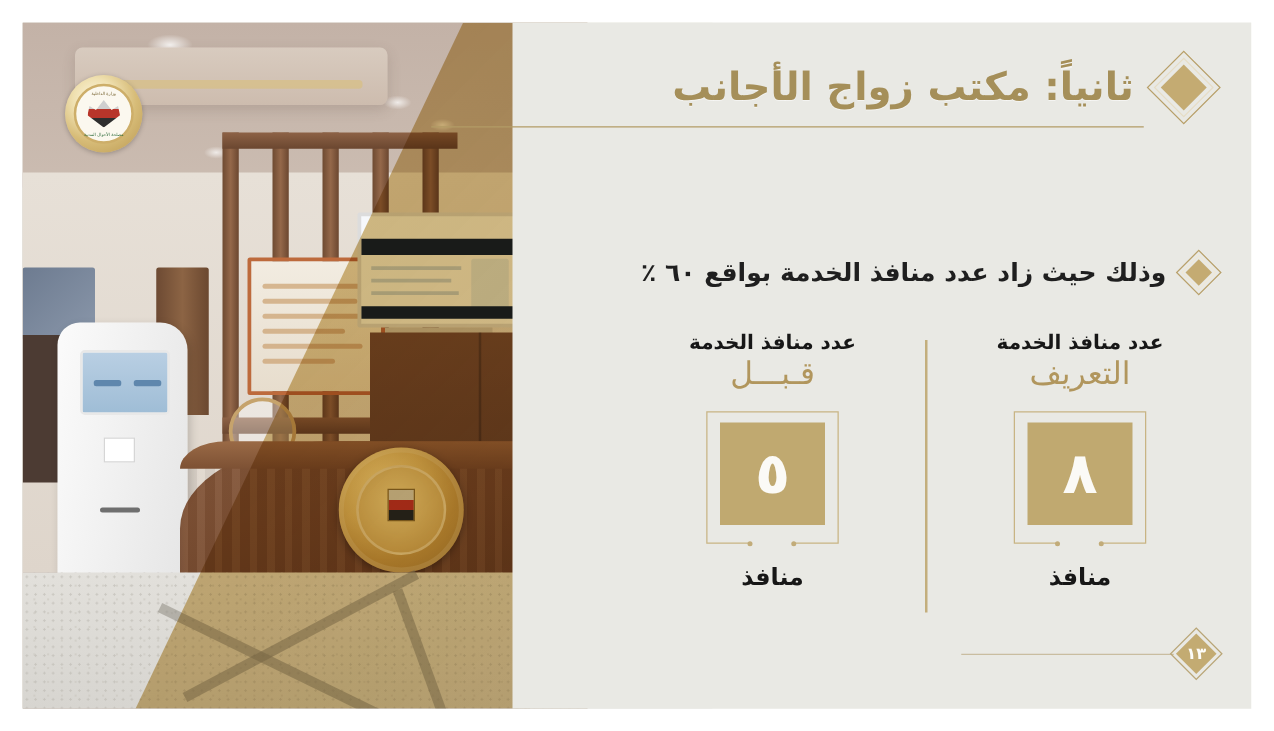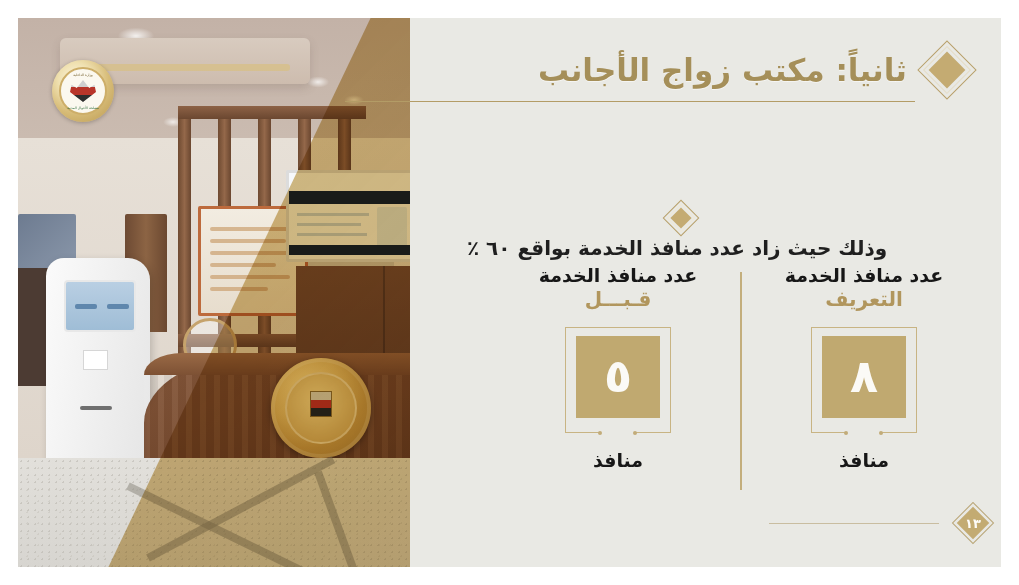--- a/index.html
+++ b/index.html
@@ -276,36 +276,36 @@
     background:#b39c66;
   }
   .subtitle{
     position:absolute; right:96px; top:98px; width:500px;
     text-align:center;
     font-size:24px; font-weight:bold; color:#b09558;
     white-space:nowrap;
   }
   .pct-row{
     position:absolute; right:24px; top:182px; width:600px;
-    display:flex; align-items:center; justify-content:flex-start;flex-direction:column;
+    display:flex; align-items:center; justify-content:flex-start;
   }
   .pct-text{
     font-size:20px; font-weight:bold; color:#1f1f1f; white-space:nowrap;
   }
 
   
   .stats{
     position:absolute; right:0px; top:246px; width:520px; height:230px;
     display:flex; flex-direction:row; justify-content:center;
   }
   .stat{
     width:246px; display:flex; flex-direction:column; align-items:center;
   }
-  .stat-l1{ font-size:19px; font-weight:bold; color:#171717; white-space:nowrap;}
-  .stat-l2{ font-size:20px; font-weight:bold; color:#b1965d; letter-spacing:4px; margin-top:1px;}
+  .stat-l1{ font-size:16px; font-weight:bold; color:#171717; white-space:nowrap;}
+  .stat-l2{ font-size:25px; font-weight:normal; color:#b1965d; letter-spacing:4px; margin-top:1px;}
   .boxwrap{ position:relative; width:106px; height:106px; margin-top:16px; }
   .boxframe{
     position:absolute; left:0; top:0; width:100%; height:100%;
     border:1.4px solid #c8b483;
   }
   .boxframe .gap{
     position:absolute; left:33%; bottom:-2.2px; width:34%; height:3px;
     background:#e9e9e4;
   }
   .boxframe .dot{
@@ -328,21 +328,21 @@
     position:absolute; right:259px; top:254px; width:1.6px; height:218px;
     background:#c3ae7c;
   }
 
   
   .page-line{
     position:absolute; right:62px; bottom:43px; width:170px; height:1.3px;
     background:#c9bda0;
   }
   .page-badge{
-    position:absolute; right:6px; bottom:22px; width:44px; height:44px;
+    position:absolute; right:22px; bottom:22px; width:44px; height:44px;
     display:flex; align-items:center; justify-content:center;
   }
   .page-badge .pb-out{
     position:absolute; left:50%; top:50%; transform:translate(-50%,-50%) rotate(45deg);
     width:30px; height:30px; border:1.3px solid #b9a677;
   }
   .page-badge .pb-in{
     position:absolute; left:50%; top:50%; transform:translate(-50%,-50%) rotate(45deg);
     width:23px; height:23px; background:#c3ab72;
   }

